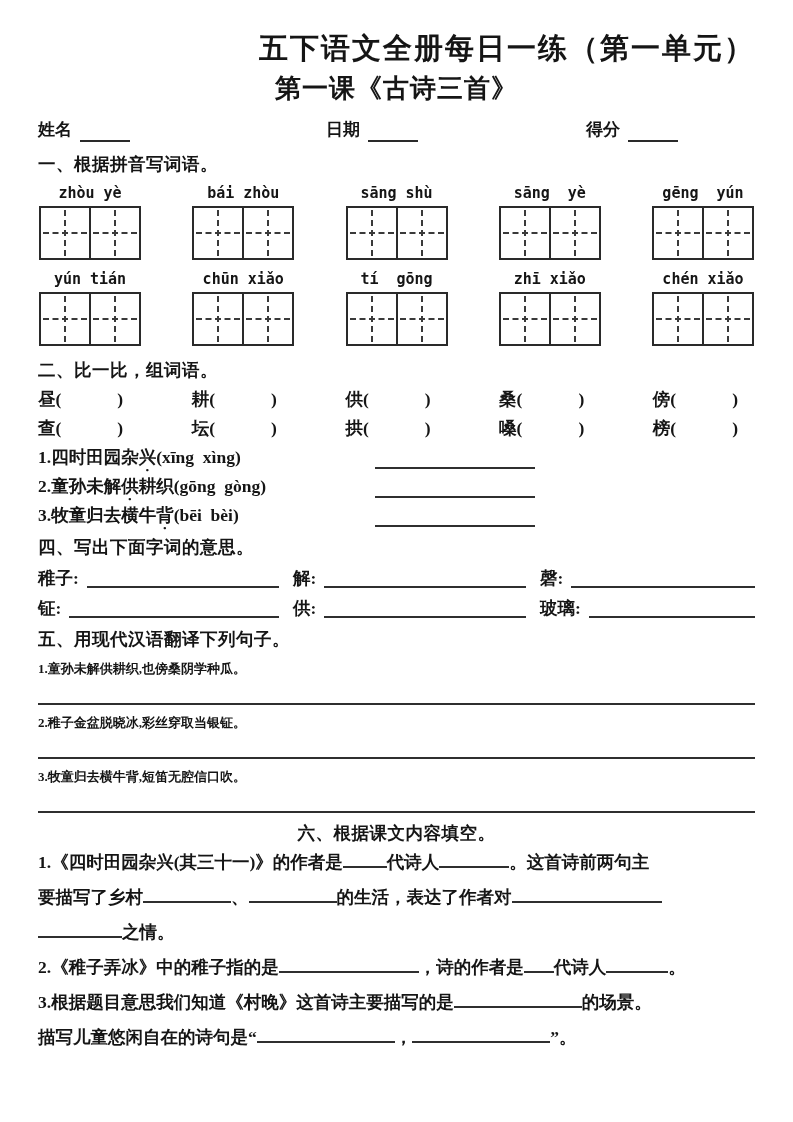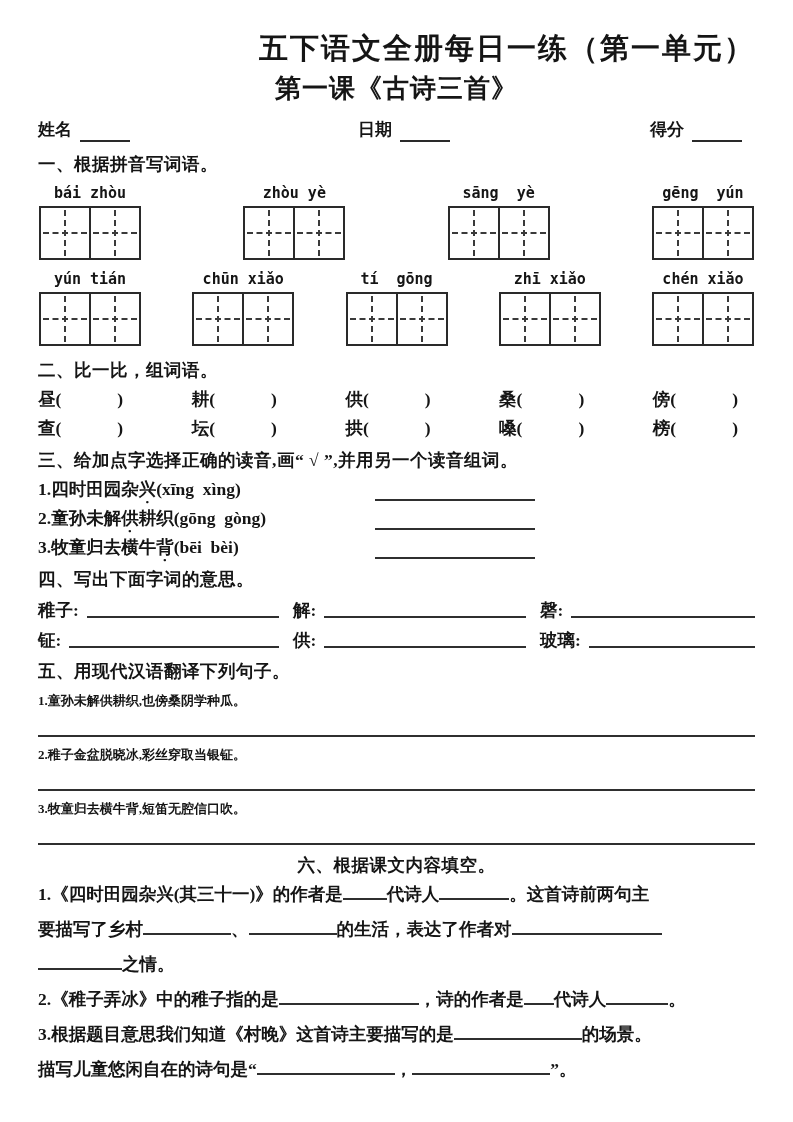--- a/index.html
+++ b/index.html
@@ -5,21 +5,21 @@
   html,body{margin:0;padding:0;background:#ffffff;}
   .page{
     position:relative;width:793px;height:1122px;box-sizing:border-box;
     padding:28px 38px 0 38px;background:#fff;color:#151515;
     font-family:"Liberation Serif","DejaVu Serif",serif;
     font-weight:600;overflow:hidden;
   }
   .title{font-size:29px;line-height:40px;font-weight:800;text-align:right;letter-spacing:2px;}
   .subtitle{font-size:26px;line-height:30px;font-weight:800;text-align:center;margin-top:6px;letter-spacing:1px;}
 
-  .hrow{display:flex;margin-top:14px;font-size:17px;line-height:24px;align-items:flex-end;gap:32px;}
+  .hrow{display:flex;margin-top:14px;font-size:17px;line-height:24px;align-items:flex-end;}
   .hfield{display:flex;align-items:flex-end;}
   .hblank{display:inline-block;width:50px;height:18px;border-bottom:2px solid #2a2a2a;margin-left:8px;}
   .hf2{margin-left:196px;}
   .hf3{margin-left:168px;}
 
   .sec-h{font-size:17.5px;line-height:24px;margin-top:10px;letter-spacing:0.5px;}
 
   .pin-row{display:flex;justify-content:space-between;width:717px;margin-top:6px;}
   .pcol{width:104px;}
   .plabel{font-family:"DejaVu Sans Mono",monospace;font-size:15px;line-height:22px;font-weight:700;
@@ -34,21 +34,21 @@
   .witem{display:flex;align-items:flex-end;}
   .wgap{display:inline-block;width:56px;height:4px;}
 
   .q-row{display:flex;align-items:flex-end;font-size:17.5px;line-height:24px;margin-top:5px;}
   .q-text{width:337px;white-space:pre;}
   .q-line{width:160px;height:19px;border-bottom:2px solid #2f2f2f;}
   .dotchar{position:relative;display:inline-block;}
   .dotchar::after{content:"•";position:absolute;left:50%;transform:translateX(-50%);bottom:-0.62em;font-size:9px;line-height:9px;}
 
   .def-row{display:flex;font-size:17.5px;line-height:22px;margin-top:8px;align-items:flex-end;}
-  .def-item{display:flex;align-items:flex-start;}
+  .def-item{display:flex;align-items:center;}
   .def-item.c1{flex:0 0 255px;}
   .def-item.c2{flex:0 0 247px;}
   .def-item.c3{flex:1 1 auto;}
   .def-line{flex:1;height:17px;border-bottom:2px solid #2f2f2f;margin-left:8px;margin-right:14px;}
   .def-item.c3 .def-line{margin-right:0;}
 
   .sent{font-size:13px;line-height:24px;margin-top:6px;}
   .trans-line{height:22px;border-bottom:2px solid #2f2f2f;margin-bottom:0;}
 
   .fill-line{font-size:17.5px;line-height:35px;white-space:nowrap;}
@@ -73,28 +73,35 @@
     </div>
     <div class="hfield hf3">
       <span>得分</span>
       <span class="hblank"></span>
     </div>
   </div>
 
   <div class="sec-h">一、根据拼音写词语。</div>
   <div class="pin-row">
     <div class="pcol">
+      <div class="plabel">zhòu yè</div>
+      <div class="tian-box">
+          <div class="tian-cell"></div>
+          <div class="tian-cell"></div>
+        </div>
+    </div>
+    <div class="pcol">
       <div class="plabel">bái zhòu</div>
       <div class="tian-box">
           <div class="tian-cell"></div>
           <div class="tian-cell"></div>
         </div>
     </div>
     <div class="pcol">
-      <div class="plabel">zhòu yè</div>
+      <div class="plabel">sāng shù</div>
       <div class="tian-box">
           <div class="tian-cell"></div>
           <div class="tian-cell"></div>
         </div>
     </div>
     <div class="pcol">
       <div class="plabel">sāng  yè</div>
       <div class="tian-box">
           <div class="tian-cell"></div>
           <div class="tian-cell"></div>
@@ -205,21 +212,20 @@
         <span>)</span>
       </div>
     <div class="witem">
         <span>榜</span>
         <span>(</span>
         <span class="wgap"></span>
         <span>)</span>
       </div>
   </div>
 
-  <div class="sec-h" style="margin-top:8px;">三、给加点字选择正确的读音,画“ √ ”,并用另一个读音组词。</div>
   <div class="q-row">
     <span class="q-text"><span>1.四时田园杂</span><span class="dotchar">兴</span><span>(xīng  xìng)</span></span>
     <span class="q-line"></span>
   </div>
   <div class="q-row">
     <span class="q-text"><span>2.童孙未解</span><span class="dotchar">供</span><span>耕织(gōng  gòng)</span></span>
     <span class="q-line"></span>
   </div>
   <div class="q-row">
     <span class="q-text"><span>3.牧童归去横牛</span><span class="dotchar">背</span><span>(bēi  bèi)</span></span>

